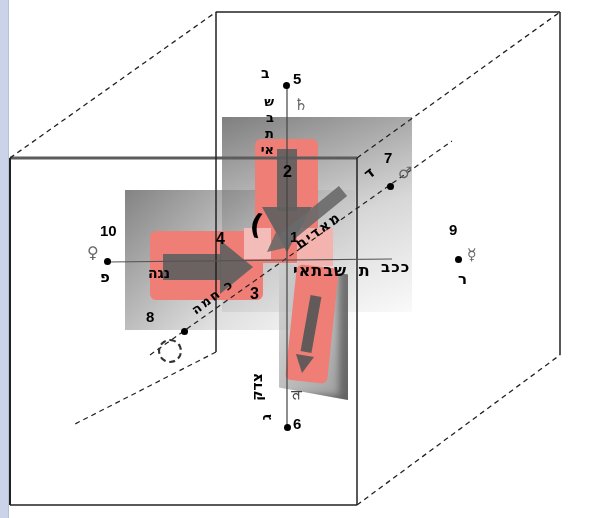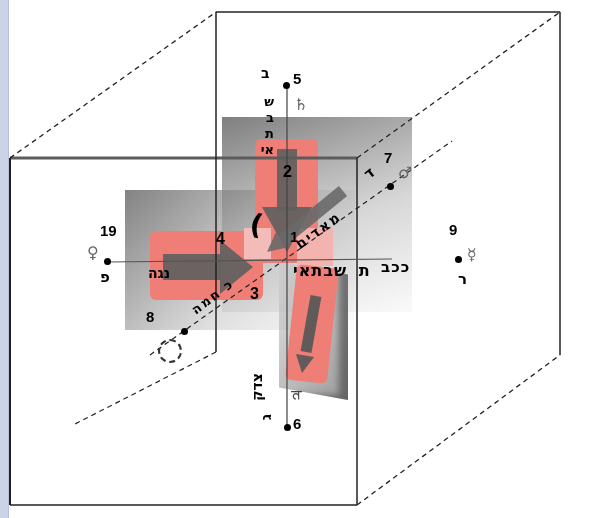--- a/index.html
+++ b/index.html
@@ -103,21 +103,21 @@
   <span class="txt num" style="left:146px;top:309px;">8</span>
   <div class="dot" style="left:181px;top:328px;"></div>
   <div class="sun" style="left:158px;top:339px;"></div>
 
   <span class="txt num" style="left:449px;top:222px;">9</span>
   <div class="dot" style="left:455px;top:256px;"></div>
   <span class="txt sym" style="left:467px;top:247px;">☿</span>
   <span class="txt heb" style="left:458px;top:272px;font-size:15px;">ר</span>
   <span class="txt heb" style="left:381px;top:260px;font-size:15px;letter-spacing:1px;text-align:right;">ככב</span>
 
-  <span class="txt num" style="left:100px;top:223px;">19</span>
+  <span class="txt num" style="left:100px;top:223px;">10</span>
   <span class="txt sym" style="left:87px;top:245px;">♀</span>
   <div class="dot" style="left:104px;top:258px;"></div>
   <span class="txt heb" style="left:100px;top:270px;font-size:15px;">פ</span>
   <span class="txt heb" style="left:140px;top:266px;margin-left:8px;">נגה</span>
 
   <span class="txt heb" style="left:293px;top:263px;font-size:16px;word-spacing:5px;letter-spacing:1px;">ת שבתאי</span>
 
   <span class="txt paren" style="left:250px;top:211px;">(</span>
   <span class="txt num" style="left:290px;top:229px;">1</span>
   <span class="txt num" style="left:283px;top:164px;font-size:16px;">2</span>

